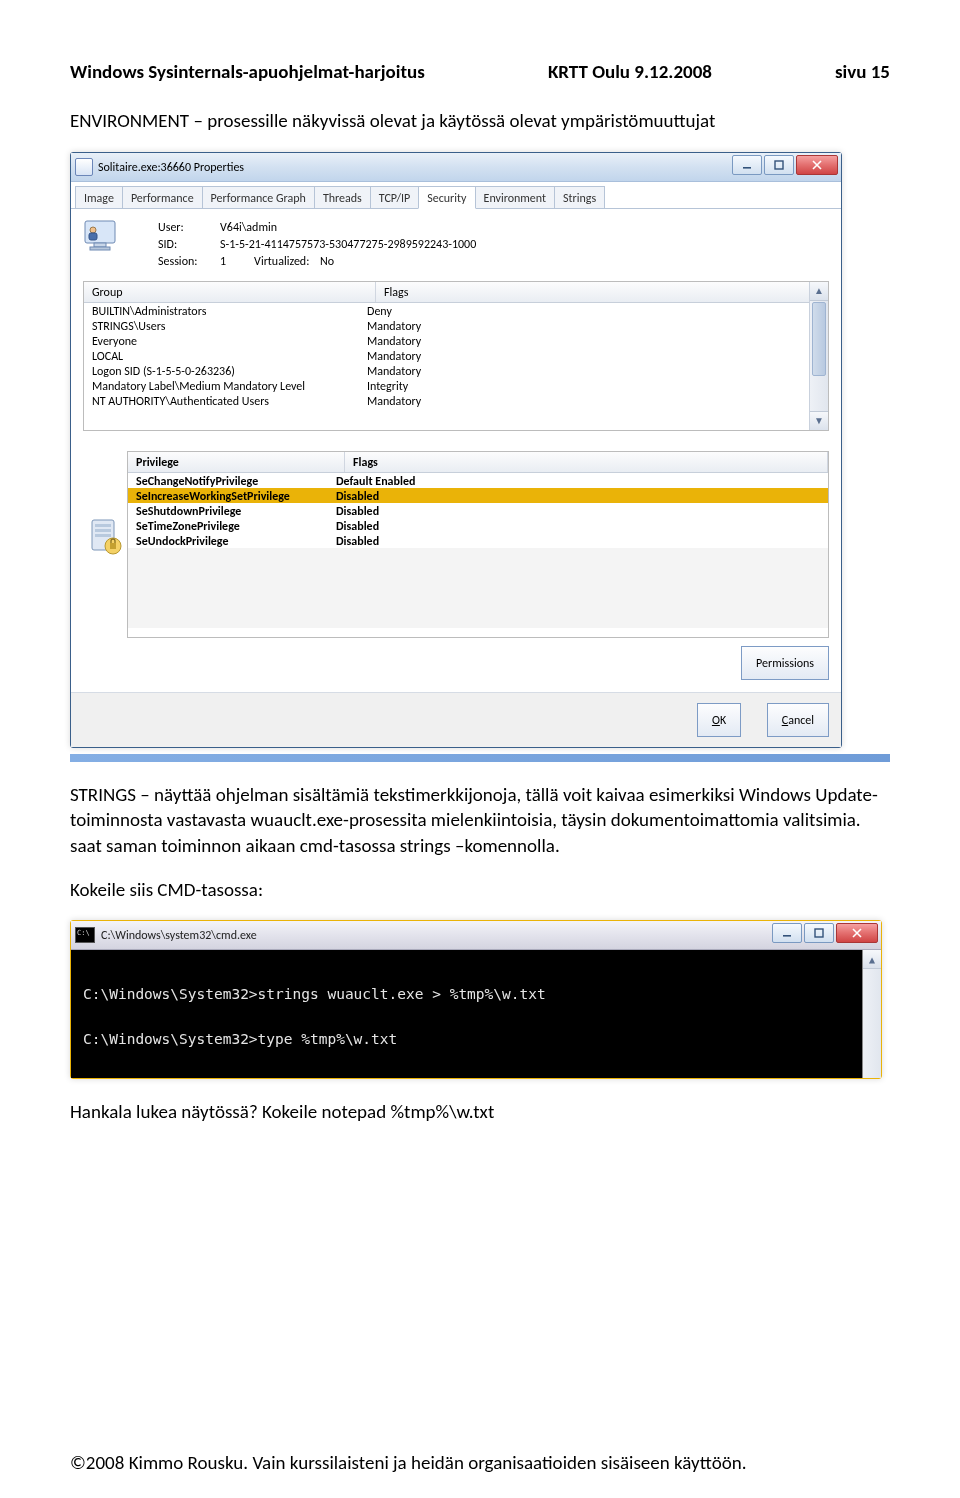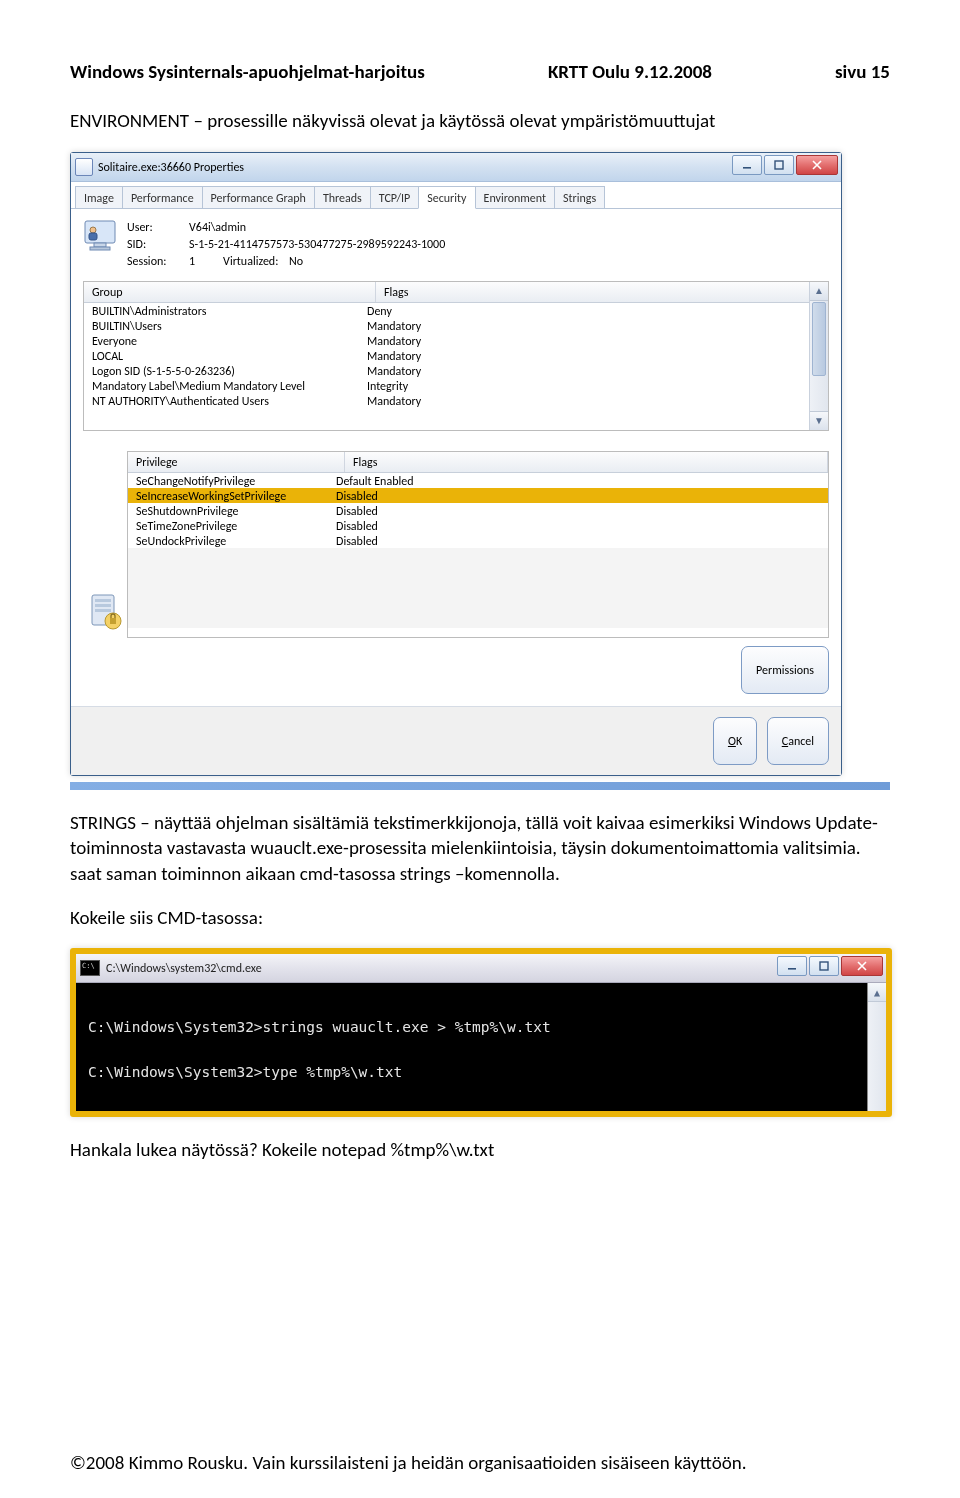--- a/index.html
+++ b/index.html
@@ -109,21 +109,21 @@
   .userinfo {
     display: flex;
     align-items: flex-start;
   }
   .user-icon {
     width: 34px; height: 34px;
     margin-right: 10px;
     flex-shrink: 0;
   }
   .user-kv { line-height: 1.45; }
-  .user-kv .row { display: flex; }
+  .user-kv .row { display: flex; margin-left: 31px; }
   .user-kv .k { width: 62px; }
   .user-kv .k2 { margin-left: 28px; width: 66px; }
   .tbl-wrap {
     margin-top: 10px;
     border: 1px solid #bcbcbc;
     background: #fff;
     position: relative;
   }
   .tbl-head {
     display: flex;
@@ -155,33 +155,33 @@
   }
   .scroll-pad .down{position:absolute;bottom:0;left:0;right:0;border-top:1px solid #c1cad7;border-bottom:none;}
   .scroll-pad .thumb{position:absolute;left:2px;right:2px;background:linear-gradient(to right,#d0dceb,#b8c9e0);border:1px solid #9fb4d1;border-radius:2px;}
   .after-tbl { margin-top: 5px; font-size: 12px; padding-left:4px;}
   .priv-rows .r.sel { background: #eab308; }
   .priv-space { height: 80px; background: #f4f4f4; }
   .permbtn-row { text-align: right; padding-top: 8px; }
   .dlg-btn {
     display:inline-block;
     border: 1px solid #7d9bc5;
-    border-radius: 7px;
-    padding: 16px 14px;
+    border-radius: 0;
+    padding: 9px 14px;
     font-size: 12px;
     background: linear-gradient(to bottom,#fdfdfe,#e3eaf4);
-    margin-left: 6px;
+    margin-left: 22px;
   }
   .ok-cancel { text-align: right; padding: 10px 12px; background:#f0f0f0; border-top:1px solid #d6dce5;}
   .blue-strip { height: 8px; background: linear-gradient(to right, #84aee4, #6f9cd8); }
 
   
   .cmd-win {
     width: 810px;
-    border: 6px solid #eab308;
+    border: 1px solid #eab308;
     border-radius: 3px;
     margin-top: 8px;
     margin-bottom: 20px;
     box-shadow: 0 0 6px rgba(0,0,0,0.15);
   }
   .cmd-titlebar {
     height: 28px;
     background: linear-gradient(to bottom,#f4f4f8 0%,#e3e3ec 50%,#d4d4e0 100%);
     display: flex; align-items: center;
     padding: 0 4px;
@@ -295,21 +295,21 @@
         <div class="tbl-head">
           <div class="h c1">Group</div>
           <div class="h c2">Flags</div>
         </div>
         <div class="tbl-rows" id="groups-rows">
             <div class="r">
               <span class="c1">BUILTIN\Administrators</span>
               <span class="c2">Deny</span>
             </div>
             <div class="r">
-              <span class="c1">BUILTIN\Users</span>
+              <span class="c1">STRINGS\Users</span>
               <span class="c2">Mandatory</span>
             </div>
             <div class="r">
               <span class="c1">Everyone</span>
               <span class="c2">Mandatory</span>
             </div>
             <div class="r">
               <span class="c1">LOCAL</span>
               <span class="c2">Mandatory</span>
             </div>
@@ -326,21 +326,21 @@
               <span class="c2">Mandatory</span>
             </div>
           </div>
         <div class="scroll-pad">
           <div class="up">▲</div>
           <div class="thumb" style="top:20px;height:72px;"></div>
           <div class="down">▼</div>
         </div>
       </div>
 
-      <div style="display:flex;align-items:flex-end;margin-top:10px;">
+      <div style="display:flex;align-items:center;margin-top:10px;font-weight:bold;">
         <div style="width:44px;flex-shrink:0;">
           <svg viewBox="0 0 44 44">
             <rect x="9" y="4" width="22" height="30" rx="2" fill="#e0e8f4" stroke="#7d96b8"></rect>
             <rect x="12" y="8" width="16" height="3" fill="#b8c9de"></rect>
             <rect x="12" y="13" width="16" height="3" fill="#b8c9de"></rect>
             <rect x="12" y="18" width="16" height="3" fill="#b8c9de"></rect>
             <circle cx="30" cy="30" r="8" fill="#f4d166" stroke="#b89830"></circle>
             <rect x="27" y="27" width="6" height="6" fill="#c4a030"></rect>
             <path d="M28 27 v-2 a2 2 0 0 1 4 0 v2" fill="none" stroke="#8a7020" stroke-width="1.3"></path>
           </svg>

